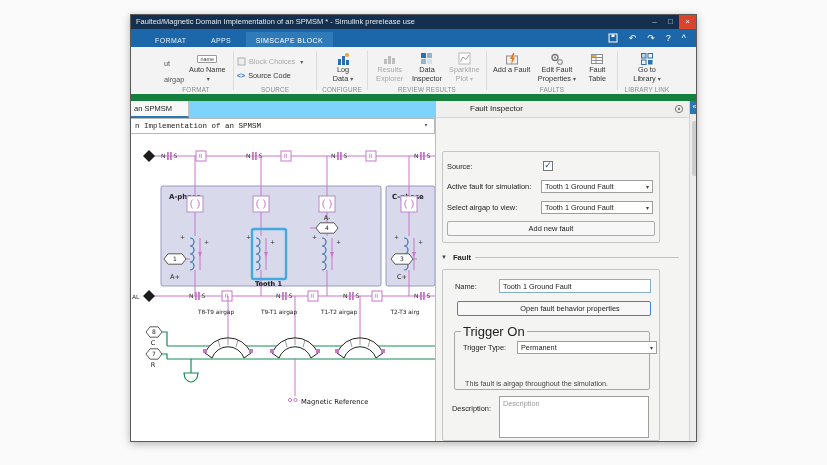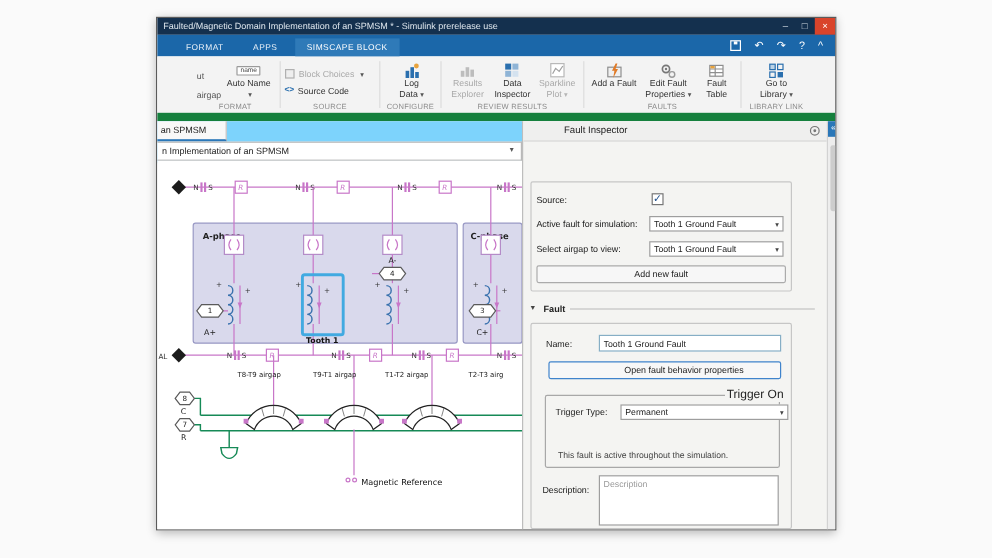--- a/index.html
+++ b/index.html
@@ -31,21 +31,21 @@
   .cdd{font-size:6px;color:#555;margin-left:2px;}
   .vbtn.disabled .cdd{color:#b5b5b5;}
   .hcol{display:flex;flex-direction:column;gap:5px;padding-top:8px;}
   .hbtn{display:flex;align-items:center;gap:3px;font-size:7.3px;color:#333;white-space:nowrap;}
   .hbtn.disabled{color:#a8a8a8;}
   .cutcol{display:flex;flex-direction:column;gap:7px;padding:10px 2px 0 2px;font-size:7.3px;color:#555;}
   .nametag{font-size:5.5px;border:1px solid #9a9a9a;background:#fff;padding:0 2px;color:#444;border-radius:1px;}
   
   .docrow{position:absolute;left:0;top:86px;width:304px;height:35px;background:#7dd3fc;border-bottom:1px solid #c8c8c8;}
   .doctab{position:absolute;left:0;top:0;height:17px;width:58px;background:#f8f8f8;border-right:1px solid #c0c0c0;border-bottom:2px solid #2a77b8;font-size:7.5px;line-height:15px;color:#222;padding-left:3px;white-space:nowrap;overflow:hidden;}
-  .crumbrow{position:absolute;left:0;top:103px;width:304px;height:16px;background:#fff;border:1px solid #b9b9b9;border-left:none;font-size:7.5px;color:#222;line-height:14px;padding-left:4px;white-space:nowrap;overflow:hidden;}
+  .crumbrow{position:absolute;left:0;top:103px;width:304px;height:16px;background:#fff;border:1px solid #b9b9b9;border-left:none;font-size:7.5px;color:#222;line-height:14px;padding-left:4px;white-space:nowrap;overflow:hidden;font-family:Liberation Mono, monospace;}
   .crumbdd{position:absolute;right:6px;top:0;font-size:6.5px;color:#555;}
   
   .canvas{position:absolute;left:0;top:119px;width:304px;height:309px;background:#fff;overflow:hidden;}
   #circuit text{font-family:"DejaVu Sans",sans-serif;}
   
   .panel{position:absolute;left:304px;top:86px;width:254px;height:342px;background:#f4f4f2;border-left:1px solid #bdbdbd;font-size:7.5px;color:#222;overflow:hidden;}
   .phead{position:absolute;left:0;top:0;width:100%;height:17px;background:#efefee;border-bottom:1px solid #d7d7d7;}
   .ptitle{position:absolute;left:6px;top:3px;font-size:8px;color:#222;margin-left:28px;}
   .pin{position:absolute;right:5px;top:3px;}
   .sectitle{position:absolute;left:5px;display:flex;align-items:flex-start;}
@@ -59,21 +59,21 @@
   .box2{left:6px;top:168px;width:218px;height:172px;}
   .plabel{position:absolute;font-size:7.4px;color:#222;}
   .combo{position:absolute;height:13px;background:#fff;border:1px solid #9e9e9e;display:flex;align-items:center;justify-content:space-between;padding:0 3px;font-size:7.3px;color:#222;}
   .combo .dd{font-size:6px;color:#444;margin-left:3px;}
   .checkbox{position:absolute;width:10px;height:10px;background:#fff;border:1px solid #767676;text-align:center;}
   .chk{font-size:9px;line-height:9px;color:#1e4e8c;position:relative;top:-1px;}
   .wbtn{position:absolute;background:#f7f7f7;border:1px solid #ababab;border-radius:2px;font-size:7.4px;color:#222;font-family:"Liberation Sans",sans-serif;padding:0;}
   .wbtn.blue{border:1px solid #3f83cc;padding-left:32px;}
   .txt{position:absolute;height:14px;background:#fff;border:1px solid #86aec5;font-size:7.3px;color:#222;padding:0 3px;font-family:"Liberation Sans",sans-serif;}
   .trig{position:absolute;left:11px;top:54px;width:196px;height:66px;border:1px solid #a8a8a8;border-radius:2px;margin:0;padding:0;}
-  .trig legend{font-size:10px;color:#222;margin-left:6px;padding:0 2px;text-align:right;}
+  .trig legend{font-size:13px;color:#222;margin-left:6px;padding:0 2px;}
   .note{position:absolute;left:10px;top:40px;width:180px;font-size:7.2px;color:#444;}
   .desc{position:absolute;left:56px;top:126px;width:150px;height:42px;background:#fff;border:1px solid #9e9e9e;resize:none;font-size:7.3px;font-family:"Liberation Sans",sans-serif;color:#222;padding:2px 3px;}
   .desc::placeholder{color:#9a9a9a;}
   
   .strip{position:absolute;left:558px;top:86px;width:9px;height:342px;background:#ededed;border-left:1px solid #d2d2d2;}
   .collapsebtn{position:absolute;left:0;top:0;width:9px;height:13px;background:#2a77b8;color:#fff;font-size:7px;text-align:center;line-height:12px;}
   .thumb{position:absolute;left:1.5px;top:20px;width:5px;height:55px;background:#cdcdcd;border-radius:2px;}
 </style>
 </head>
 <body>
@@ -460,21 +460,21 @@
 
       <button class="wbtn blue" style="left:14px;top:31px;width:194px;height:15px">Open fault behavior properties</button>
 
       <fieldset class="trig">
         <legend>Trigger On</legend>
         <span class="plabel" style="left:8px;top:4px">Trigger Type:</span>
         <span class="combo" style="left:62px;top:2px;width:140px">
           <span>Permanent</span>
           <span class="dd">▾</span>
         </span>
-        <span class="note">This fault is active throughout the simulation.</span>
+        <span class="note">This fault is airgap throughout the simulation.</span>
       </fieldset>
 
       <span class="plabel" style="left:9px;top:134px">Description:</span>
       <textarea class="desc" placeholder="Description" style=""></textarea>
     </div>
   </div>
 
   <div class="strip">
     <div class="collapsebtn">«</div>
     <div class="thumb"></div>

